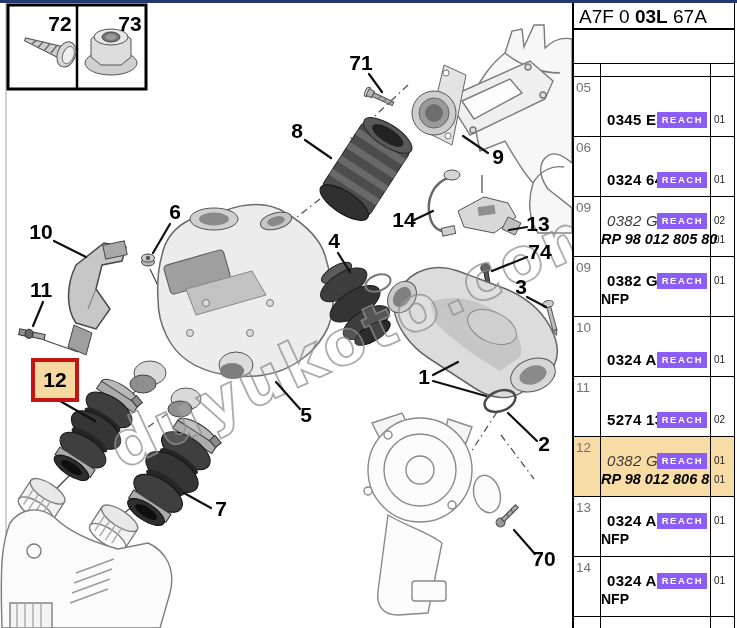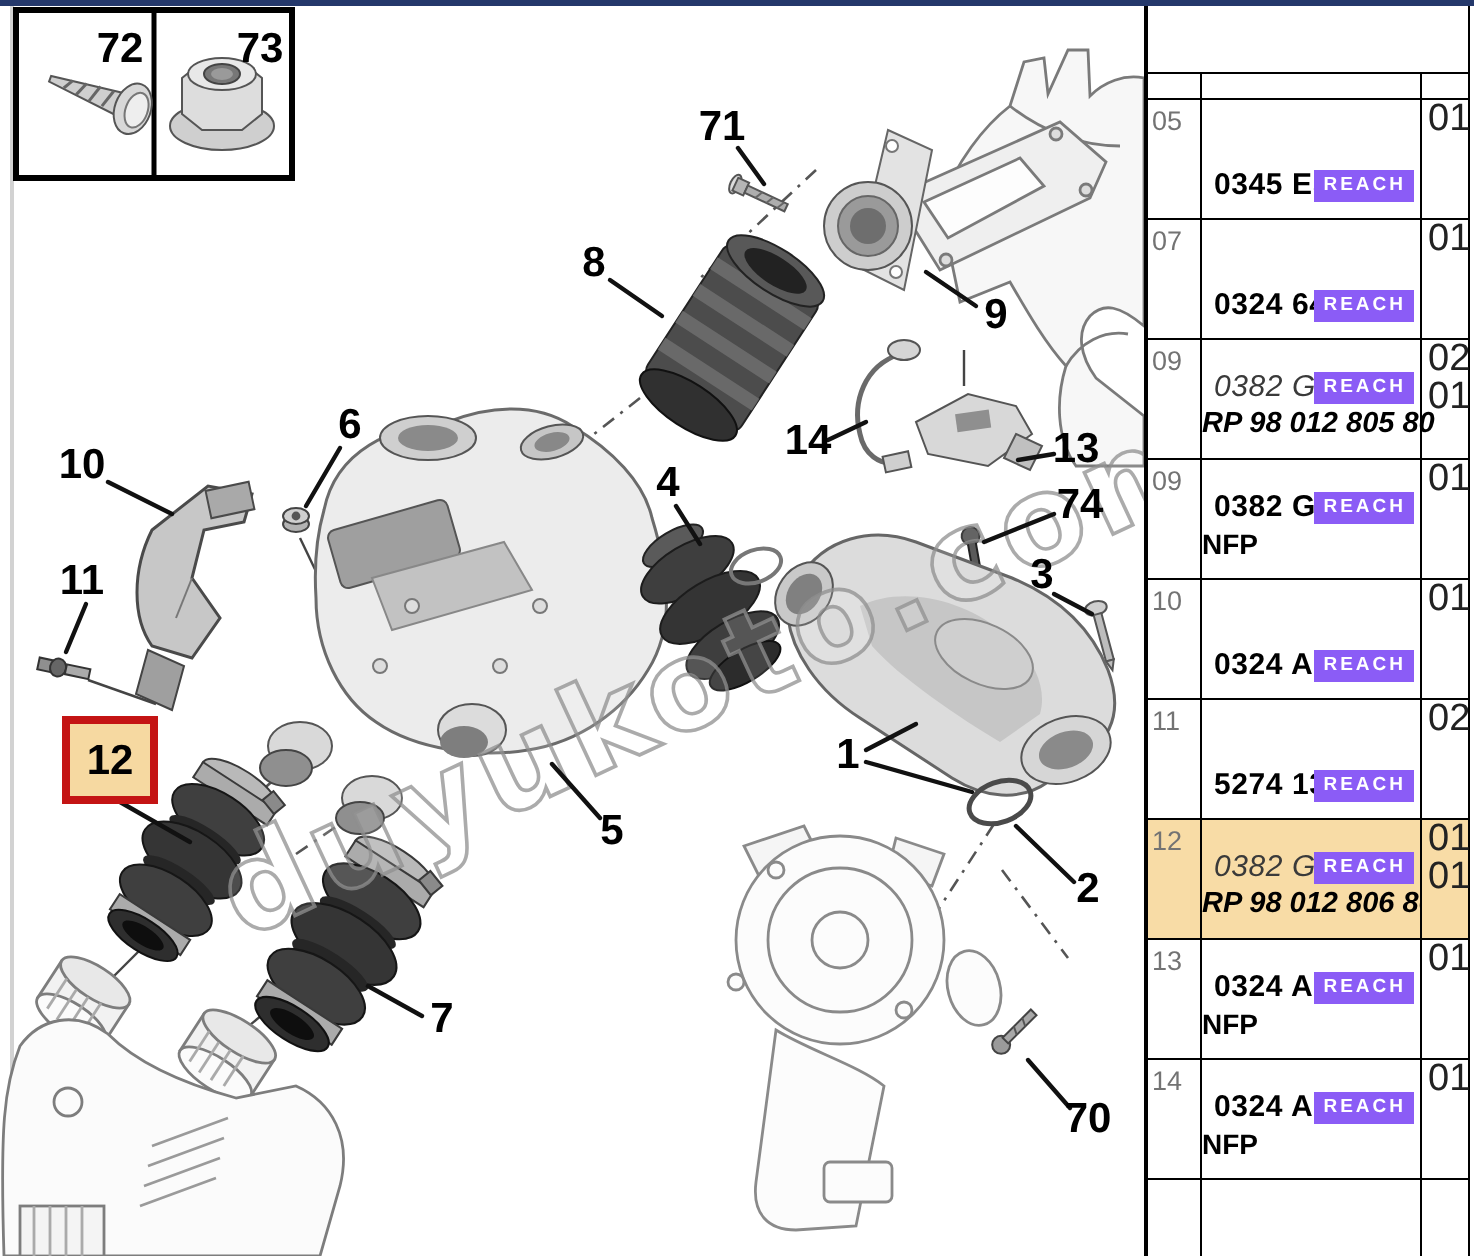--- a/index.html
+++ b/index.html
@@ -17,22 +17,22 @@
                 padding:3px 0 0 5px;box-sizing:border-box;white-space:pre;}
   .panel-header .b{font-weight:bold;}
   .spacer{height:33px;}
   #rows{border-top:1px solid #000;}
   .trow{display:grid;grid-template-columns:27px 1fr 24px;height:60px;border-bottom:1px solid #000;
         box-sizing:border-box;background:#fff;}
   .trow.thin{height:13px;}
   .trow.partial{height:40px;border-bottom:none;}
   .c-ref{border-right:1px solid #000;font-size:13.5px;color:#737373;padding:3px 0 0 2px;box-sizing:border-box;}
   .c-main{display:flex;flex-direction:column;justify-content:flex-end;padding-bottom:7px;box-sizing:border-box;min-width:0;}
-  .c-qty{border-left:1px solid #000;display:flex;flex-direction:column;
-         padding:0 0 7px 3px;font-size:19px;color:#222;box-sizing:border-box;}
+  .c-qty{border-left:1px solid #000;display:flex;flex-direction:column;justify-content:flex-end;
+         padding:0 0 7px 3px;font-size:10px;color:#222;box-sizing:border-box;}
   .l1{display:flex;align-items:center;height:19px;}
   .l2{height:19px;line-height:19px;}
   .q1,.q2{height:19px;line-height:19px;display:block;}
   .part{flex:1;font-weight:bold;font-size:15px;padding-left:6px;letter-spacing:.3px;color:#000;
         white-space:nowrap;overflow:hidden;}
   .part.it{font-weight:normal;font-style:italic;color:#3a3a3a;}
   .badge{background:#8b5cf6;color:#fff;font-weight:bold;font-size:9.5px;letter-spacing:1.5px;
          padding:2px 4px 3px 5px;margin-right:3px;flex:none;}
   .l2.rp{font-style:italic;font-weight:bold;font-size:14.5px;text-align:right;padding-right:5px;color:#000;white-space:nowrap;}
   .l2.nfp{font-weight:bold;font-size:14px;text-align:left;padding-right:8px;color:#000;}
@@ -369,41 +369,42 @@
         </g>
         <g>
           <line x1="211" y1="505" x2="184" y2="490" class="leader"></line>
           <text x="221" y="513" class="callout-text">7</text>
         </g>
       </g>
   </svg>
 
   <div class="right-panel">
     <div class="panel-body">
+      <div class="panel-header"><span>A7F 0 </span><span class="b">03L</span><span> 67A</span></div>
       <div class="spacer"></div>
       <div id="rows">
         <div class="trow thin">
           <div class="c-ref"></div>
           <div class="c-main"></div>
           <div class="c-qty"></div>
         </div>
       <div class="trow">
             <div class="c-ref">05</div>
             <div class="c-main">
               <div class="l1">
                 <span class="part">0345 E5</span>
                 <span class="badge">REACH</span>
               </div>
             </div>
             <div class="c-qty">
               <span class="q1">01</span>
             </div>
           </div>
           <div class="trow">
-            <div class="c-ref">07</div>
+            <div class="c-ref">06</div>
             <div class="c-main">
               <div class="l1">
                 <span class="part">0324 64</span>
                 <span class="badge">REACH</span>
               </div>
             </div>
             <div class="c-qty">
               <span class="q1">01</span>
             </div>
           </div>

